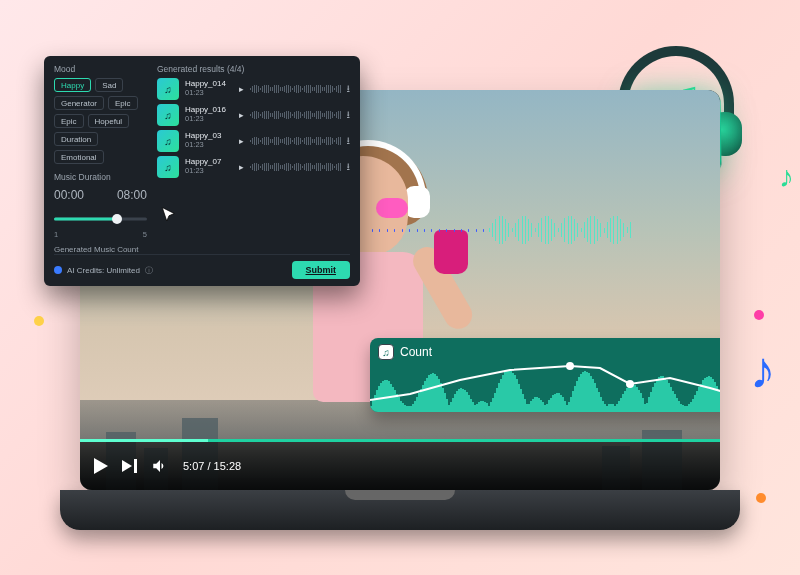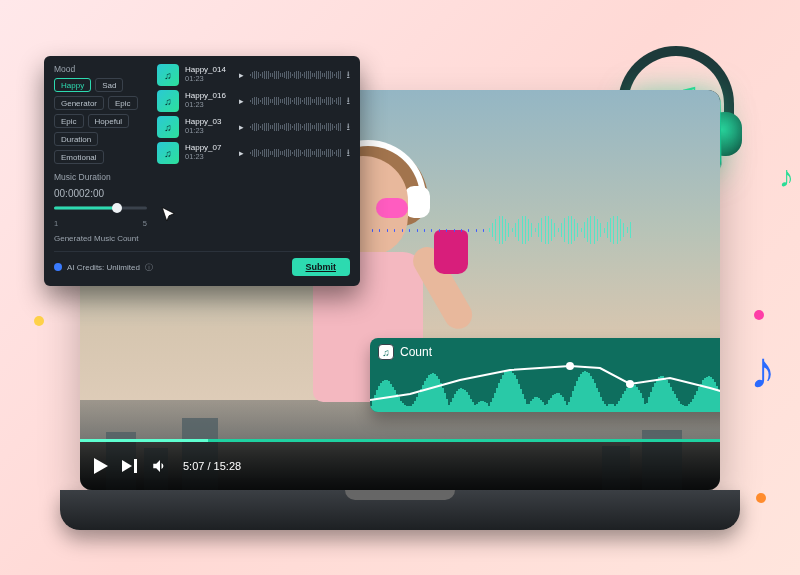--- a/index.html
+++ b/index.html
@@ -132,21 +132,21 @@
   .panel .titlebar .winctl span{ opacity:.7; cursor:pointer; }
   .panel .body { flex:1; display:flex; gap:10px; }
   .panel .colL { width:44%; display:flex; flex-direction:column; }
   .panel .colR { flex:1; display:flex; flex-direction:column; }
   .panel h4 { font-size:8.5px; color:#9aa3ad; font-weight:500; margin-bottom:4px;}
   .tags { display:flex; flex-wrap:wrap; gap:4px; margin-bottom:8px;}
   .tag { border:1px solid #39414b; border-radius:3px; padding:1.5px 6px;
     font-size:8px; color:#b7c0c9; cursor:pointer; }
   .tag.sel { border-color:#2ddab0; color:#2ddab0; }
   .dur { margin-top:2px;}
-  .dur .times{display:flex;font-size:10px;color:#aeb6bf;margin-bottom:4px;}
+  .dur .times{display:flex;justify-content:space-between;font-size:12px;color:#aeb6bf;margin-bottom:12px;}
   .slider { position:relative; height:10px; }
   .slider .track{position:absolute;left:0;right:0;top:50%;height:3px;background:#3a424c;border-radius:2px;transform:translateY(-50%);}
   .slider .fill{position:absolute;left:0;top:50%;height:3px;background:#2ddab0;border-radius:2px;transform:translateY(-50%);width:68%;}
   .slider .thumb{position:absolute;top:50%;left:68%;width:10px;height:10px;background:#eef2f5;border-radius:50%;transform:translate(-50%,-50%);}
   .slider .ticks{display:flex;justify-content:space-between;font-size:7.5px;color:#808a94;margin-top:6px;}
   .cursor {
     position:absolute; left:116px; top:150px; width:18px; height:18px; pointer-events:none;
   }
   .cursor svg{width:18px;height:18px;fill:#fff;stroke:#000;stroke-width:1;}
   .genlabel { font-size:8px; color:#9aa3ad; margin-top:6px;}
@@ -499,38 +499,39 @@
           <span class="tag">Epic</span>
           <span class="tag">Hopeful</span>
           <span class="tag">Duration</span>
           <span class="tag">Emotional</span>
         </div>
 
       <h4>Music Duration</h4>
       <div class="dur">
         <div class="times">
           <span>00:00</span>
-          <span>02:00</span>
+          <span>08:00</span>
         </div>
         <div class="slider">
           <div class="track"></div>
             <div class="fill"></div>
             <div class="thumb"></div>
         </div>
         <div class="slider" style="height:auto;">
           <div class="ticks">
             <span>1</span>
             <span>5</span>
           </div>
         </div>
       </div>
       <div class="genlabel">Generated Music Count</div>
     </div>
 
     <div class="colR">
+      <h4>Generated results (4/4)</h4>
       <div class="results">
           <div class="card">
             <div class="thumb">♫</div>
             <div class="meta">
               <span class="nm">Happy_014</span>
               <span class="dr">01:23</span>
             </div>
             <span class="ctl">▸</span>
             <div class="wave">
               <span style="height: 2px;"></span>

